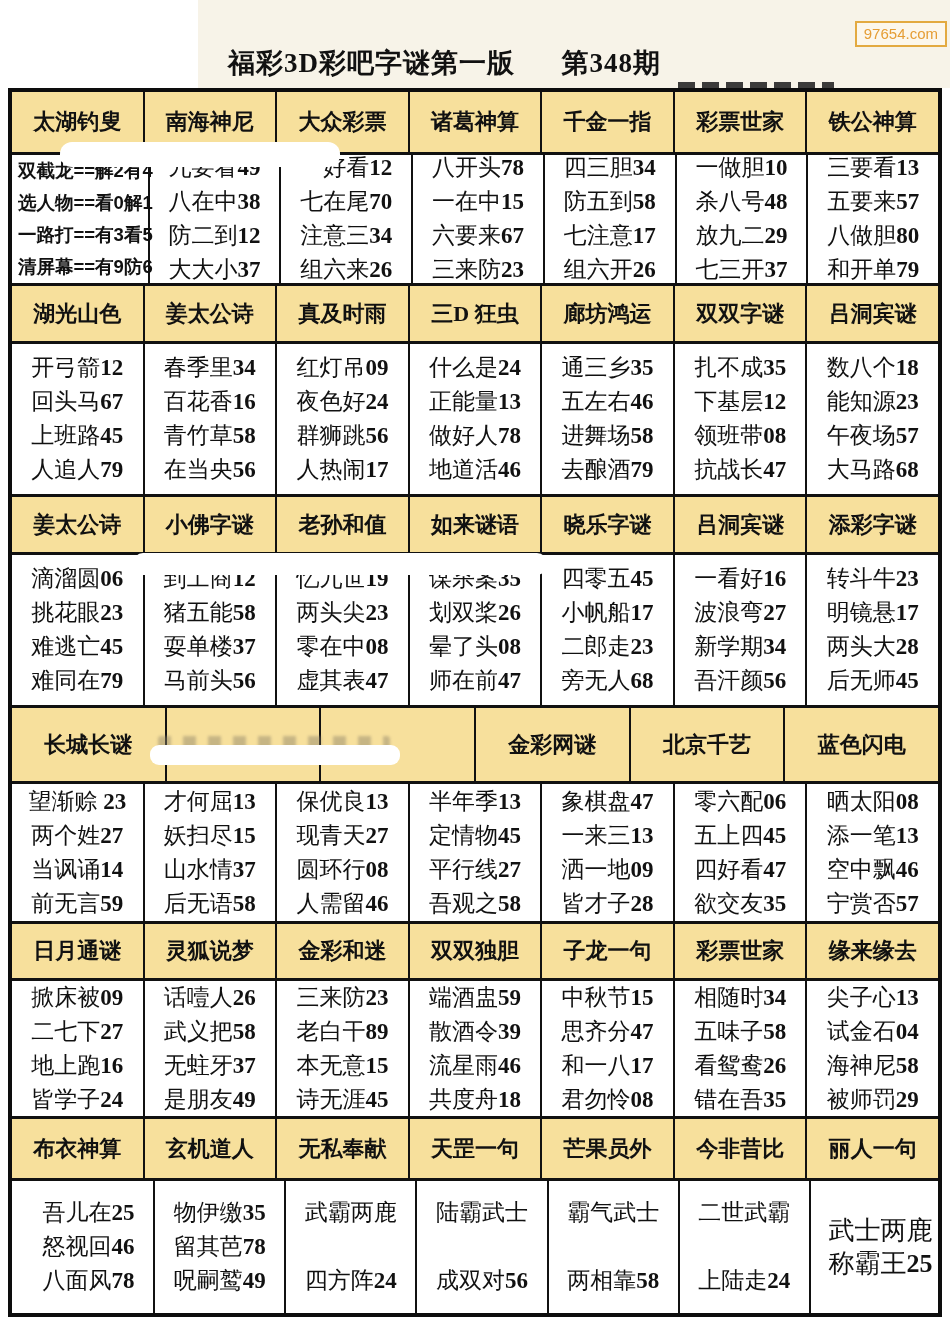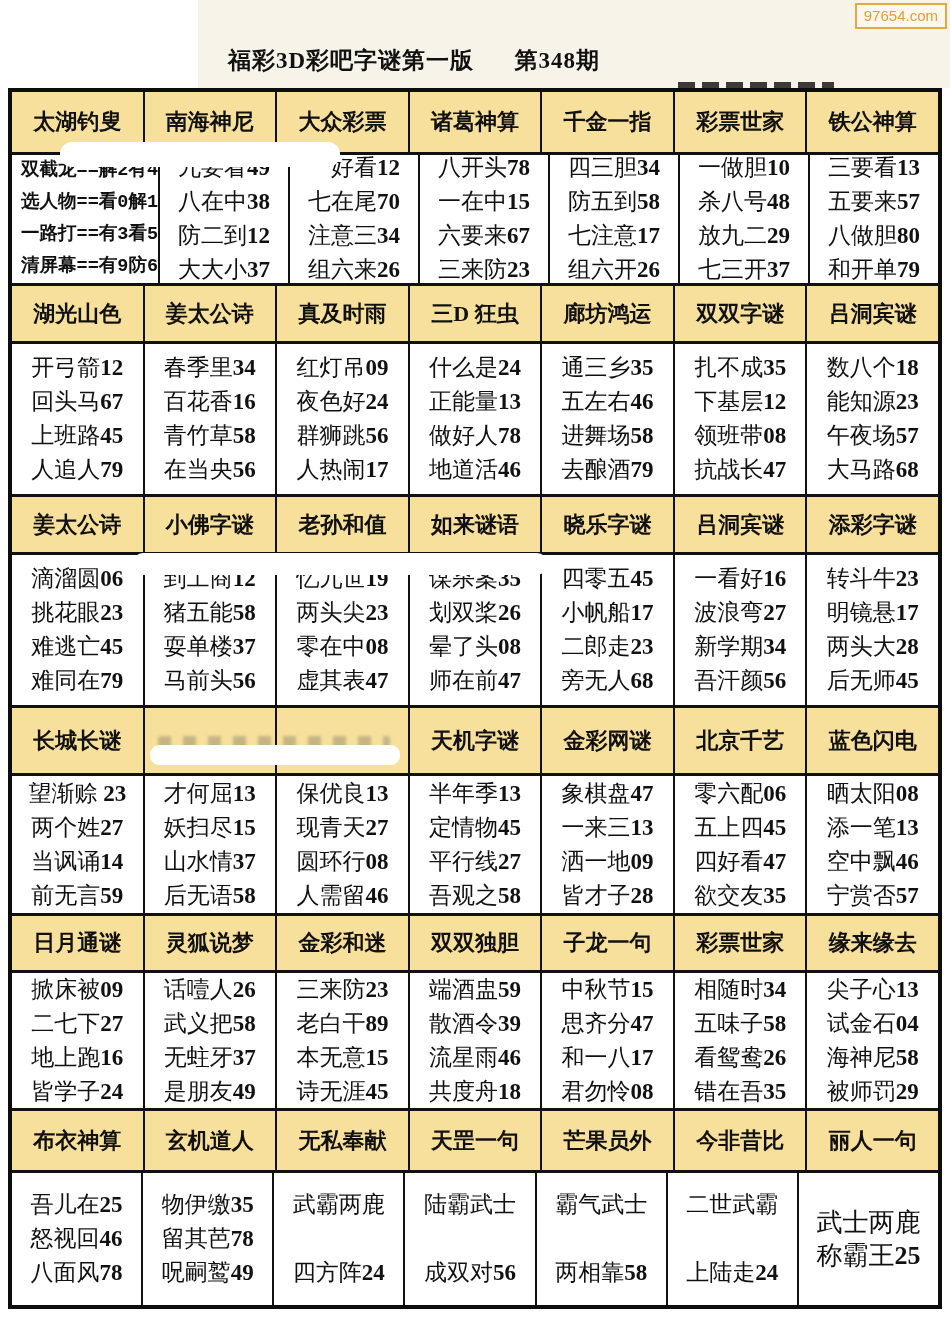--- a/index.html
+++ b/index.html
@@ -4,54 +4,54 @@
 <style>
   html,body{margin:0;padding:0;}
   body{
     width:950px;height:1343px;position:relative;overflow:hidden;
     background:#ffffff;
     font-family:"Liberation Serif","DejaVu Serif",serif;
     color:#111;
   }
   .top-band{position:absolute;left:198px;top:0;width:752px;height:88px;background:#f7f3e8;}
   .watermark{
-    position:absolute;top:3px;right:3px;
+    position:absolute;top:21px;right:3px;
     border:2px solid #e3aa41;color:#e59d35;background:#fcf7ec;
     font-family:"Liberation Sans","DejaVu Sans",sans-serif;
     font-size:15px;line-height:20px;padding:1px 7px;
   }
   .page-title{
     position:absolute;top:45px;left:228px;
-    font-size:23px;font-weight:bold;letter-spacing:1px;white-space:pre;
+    font-size:27px;font-weight:bold;letter-spacing:1px;white-space:pre;
   }
   
   .puzzle-table{
     position:absolute;left:8px;top:88px;width:934px;
     border:4px solid #0d0d0d;background:#fff;box-sizing:border-box;
   }
   .row{display:flex;width:100%;box-sizing:border-box;}
   .cell{
     flex:1 1 0;min-width:0;border-right:2px solid #111;box-sizing:border-box;
     display:flex;flex-direction:column;align-items:center;justify-content:center;
     text-align:center;
   }
   .cell:last-child{border-right:none;}
   .hrow{border-bottom:3px solid #111;}
   .hrow .cell{background:#f7e09c;font-weight:bold;font-size:22px;}
   .crow{border-bottom:3px solid #111;font-size:23px;}
-  .crow:last-child{border-bottom:none;}
+  .crow:last-child{border-bottom:none;margin-left:12px;}
   .line{line-height:34px;white-space:nowrap;}
   .line b{font-weight:bold;}
   
-  .h0{height:63px}.h1{height:58px}.h2{height:58px}.h3{height:68px}.h4{height:57px}.h5{height:62px}
+  .h0{height:63px}.h1{height:58px}.h2{height:58px}.h3{height:76px}.h4{height:57px}.h5{height:62px}
   .c0{height:131px}.c1{height:153px}.c2{height:153px}.c3{height:140px}.c4{height:138px}.c5{height:132px}
   
   .bold-sans{
-    font-family:Liberation Mono, monospace;
-    font-weight:bold;font-size:18.5px;align-items:flex-end;text-align:left;padding-left:18px;
+    font-family:Liberation Sans, sans-serif;
+    font-weight:bold;font-size:18.5px;align-items:flex-start;text-align:left;padding-left:6px;
   }
   .bold-sans .line{line-height:32px;}
   
   .wrap-cell{font-size:26px;padding:0 5px;}
   .wrap-cell .line{white-space:normal;line-height:33px;}
   
   .whiteout{position:absolute;background:#ffffff;border-radius:12px;}
   .whiteout-a{left:60px;top:142px;width:280px;height:25px;}
   .whiteout-b{left:133px;top:553px;width:414px;height:22px;border-radius:10px;}
   .whiteout-c{left:150px;top:745px;width:250px;height:20px;border-radius:9px;}
@@ -283,23 +283,20 @@
       <div class="cell">
         <span>长城长谜</span>
       </div>
       <div class="cell">
         <span></span>
       </div>
       <div class="cell">
         <span></span>
       </div>
       <div class="cell">
-        <span>天机字谜</span>
-      </div>
-      <div class="cell">
         <span>金彩网谜</span>
       </div>
       <div class="cell">
         <span>北京千艺</span>
       </div>
       <div class="cell">
         <span>蓝色闪电</span>
       </div>
     </div>
     <div class="row crow c3">

